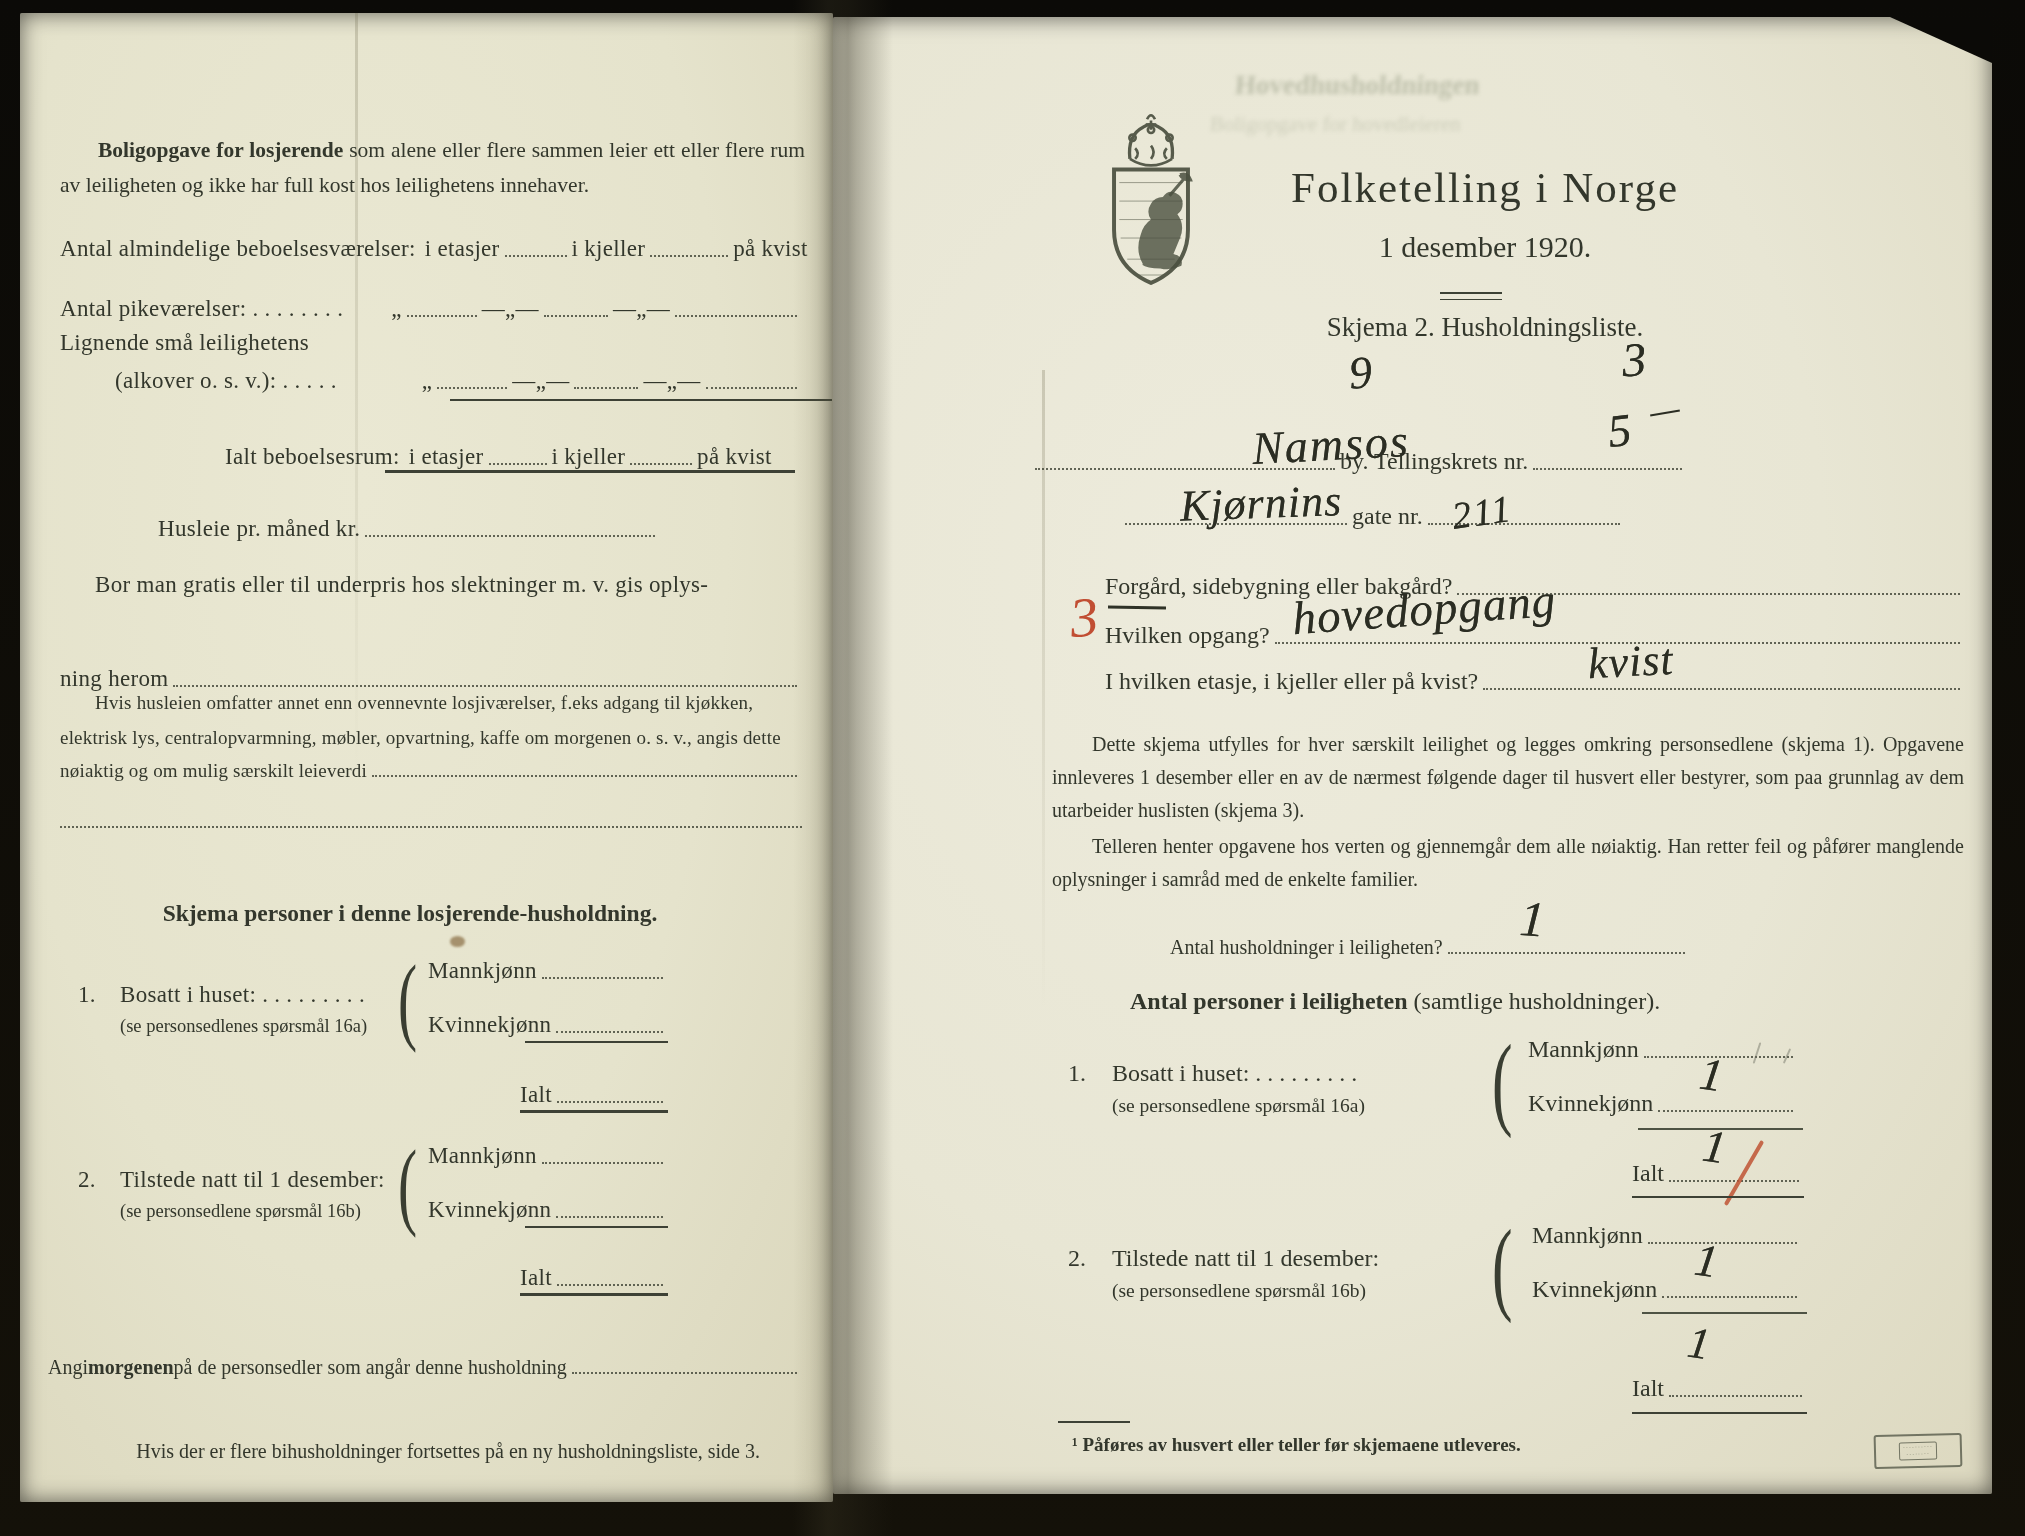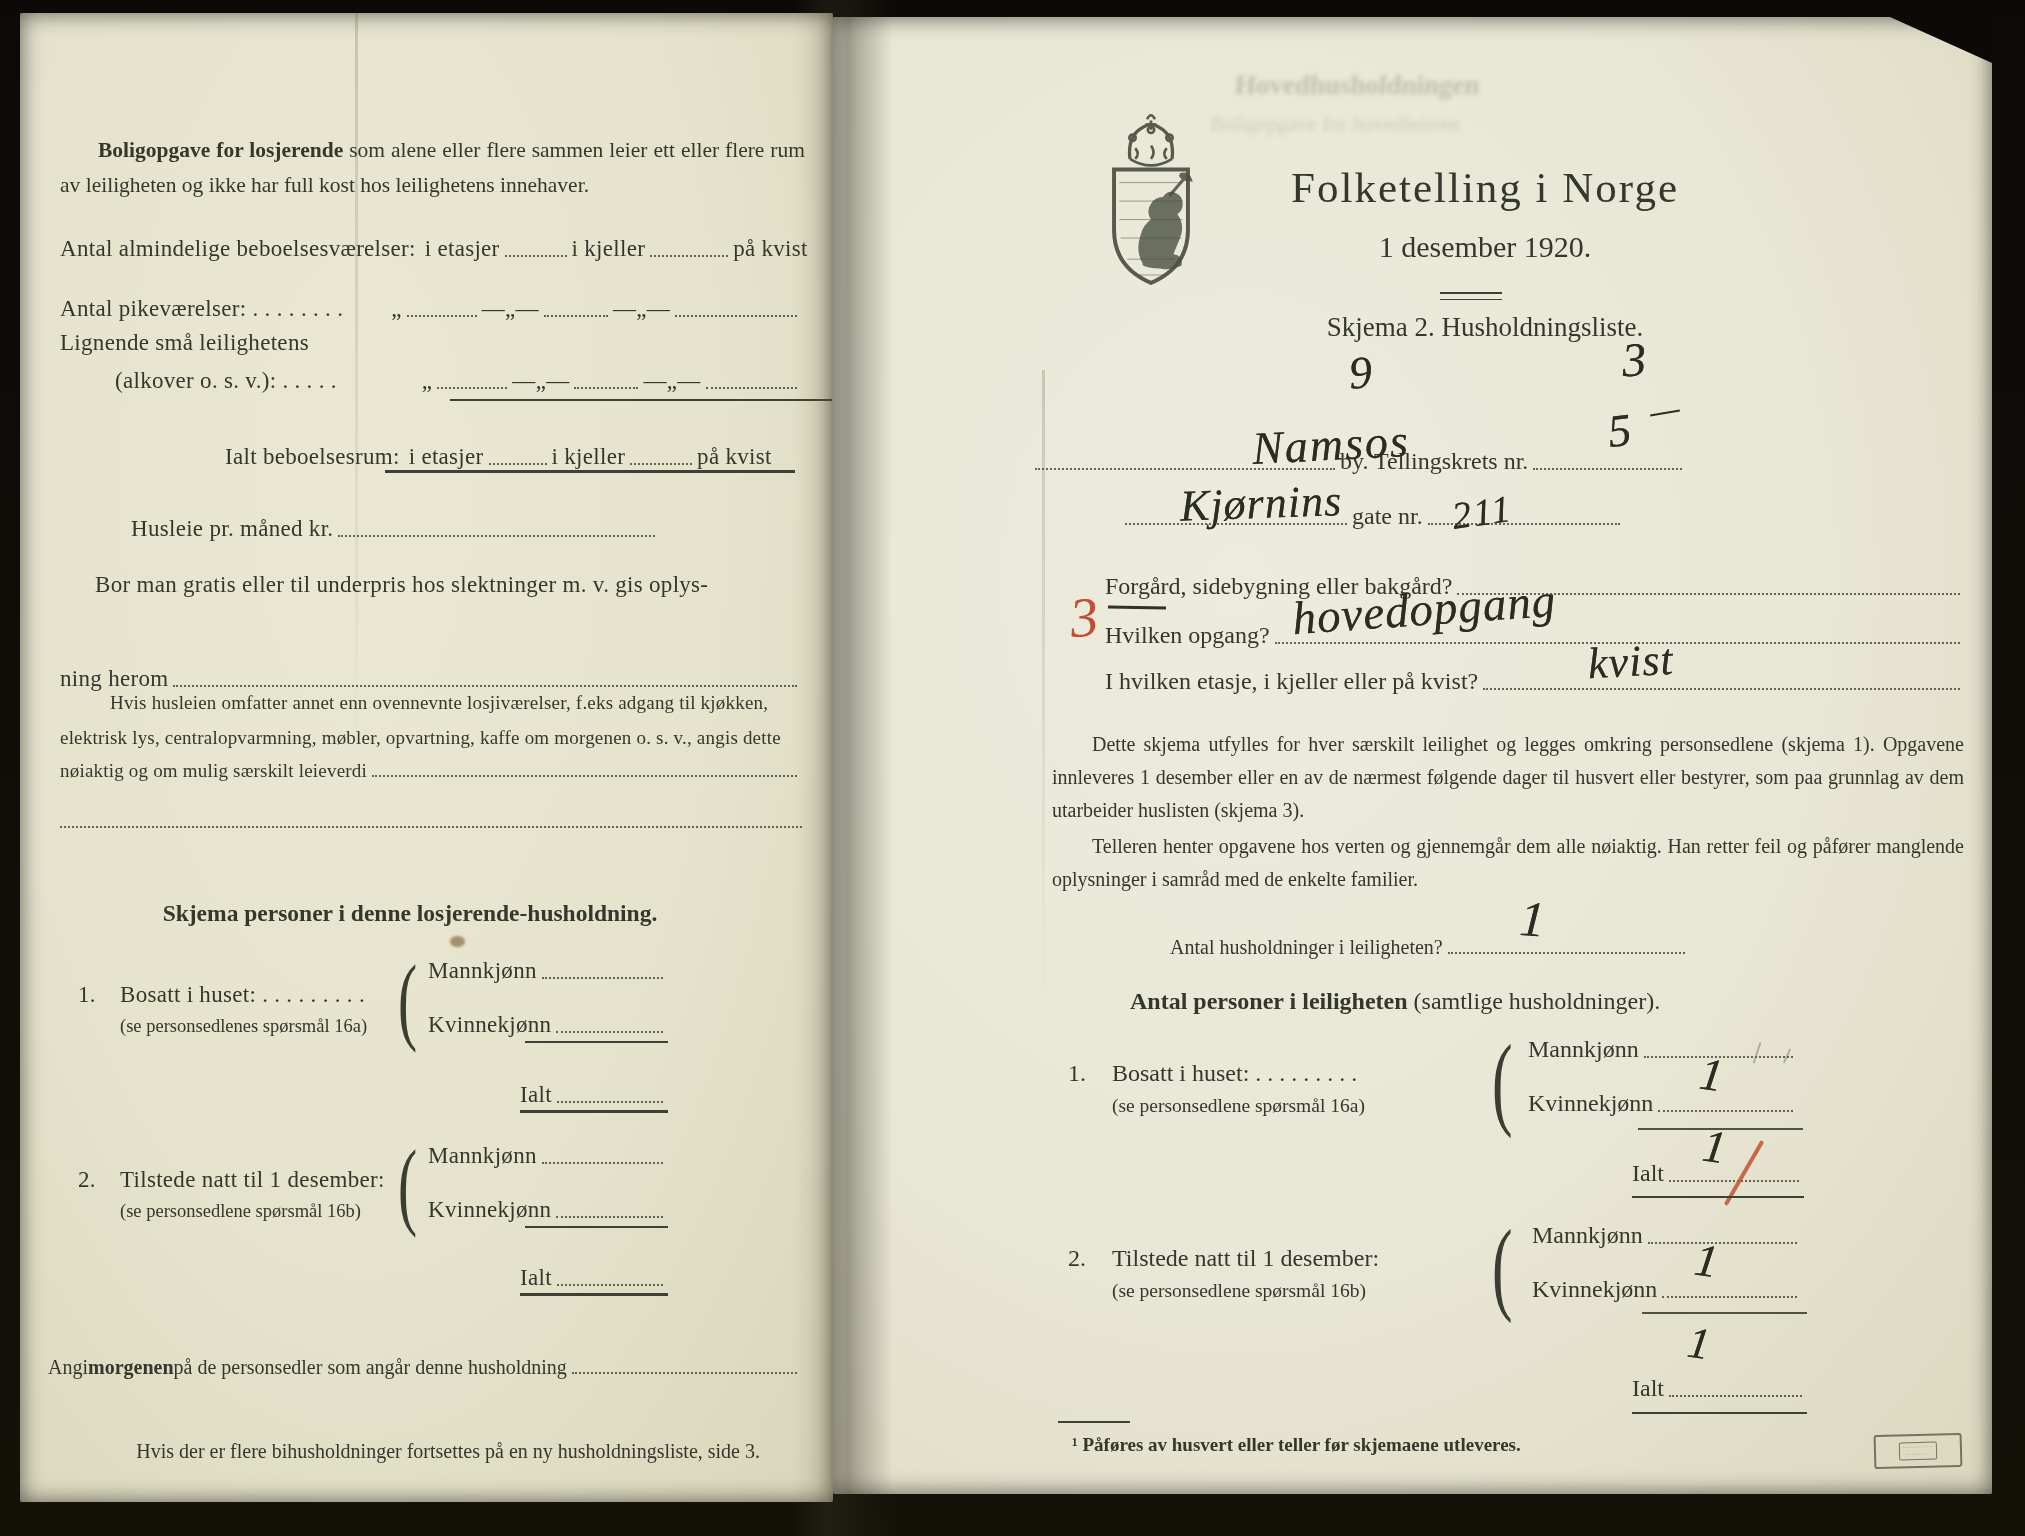--- a/index.html
+++ b/index.html
@@ -95,31 +95,31 @@
     <span style="margin-left:9px;">i etasjer</span>
     <span class="fill fw" style="width:58px;"></span>
     <span>i kjeller</span>
     <span class="fill fw" style="width:62px;"></span>
     <span>på kvist</span>
     <span class="fill"></span>
   </div>
   <div class="solid" style="left:385px;top:470px;width:410px;height:3px;"></div>
 
   <div class="row sz23" style="left:60px;top:516px;width:600px;">
-    <span style="margin-left:71px;text-align:center;">Husleie pr. måned kr.</span>
+    <span style="margin-left:98px;text-align:center;">Husleie pr. måned kr.</span>
     <span class="fill"></span>
   </div>
 
   <div class="pt sz23" style="left:95px;top:572px;">Bor man gratis eller til underpris hos slektninger m. v. gis oplys-</div>
   <div class="row sz23" style="left:60px;top:630px;width:742px;margin-top:36px;">
     <span>ning herom</span>
     <span class="fill"></span>
   </div>
 
-  <div class="pt sz19" style="left:110px;top:692px;">Hvis husleien omfatter annet enn ovennevnte losjiværelser, f.eks adgang til kjøkken,</div>
+  <div class="pt sz19" style="left:95px;top:692px;">Hvis husleien omfatter annet enn ovennevnte losjiværelser, f.eks adgang til kjøkken,</div>
   <div class="pt sz19" style="left:60px;top:727px;">elektrisk lys, centralopvarmning, møbler, opvartning, kaffe om morgenen o. s. v., angis dette</div>
   <div class="row sz19" style="left:60px;top:760px;width:742px;">
     <span>nøiaktig og om mulig særskilt leieverdi</span>
     <span class="fill"></span>
   </div>
 
   <div class="row" style="left:60px;top:824px;width:742px;">
     <span class="fill" style="margin:0 0 0 0;"></span>
   </div>
 

